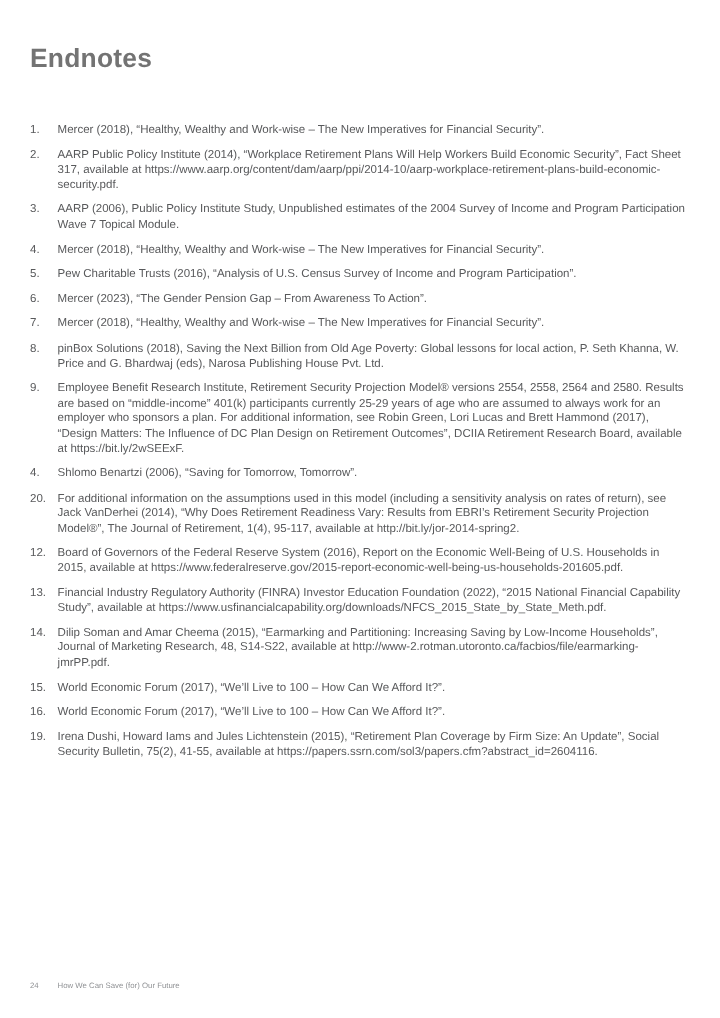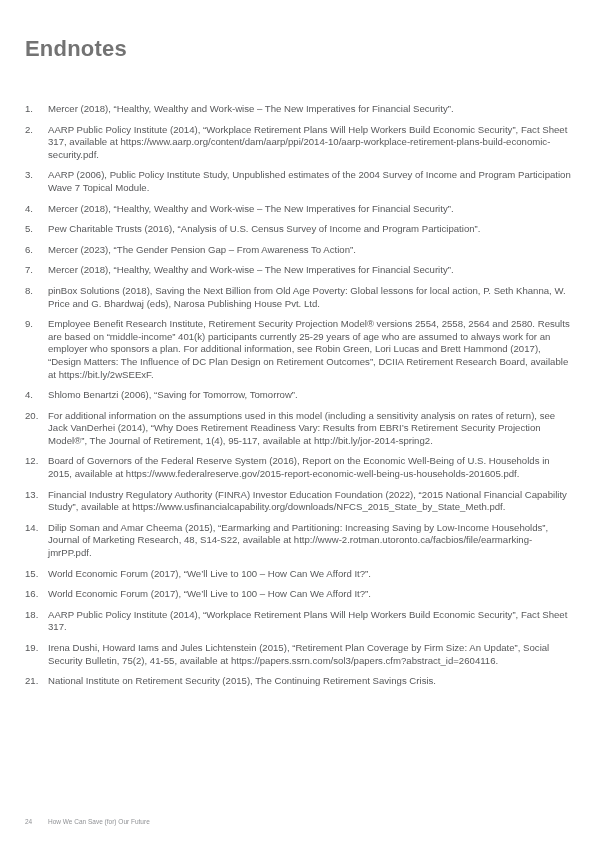--- a/index.html
+++ b/index.html
@@ -144,35 +144,27 @@
       <span class="endnote-num">15.</span>
       <span class="endnote-text">World Economic Forum (2017), “We’ll Live to 100 – How Can We Afford It?”.</span>
     </div>
 
     <div class="endnote-item">
       <span class="endnote-num">16.</span>
       <span class="endnote-text">World Economic Forum (2017), “We’ll Live to 100 – How Can We Afford It?”.</span>
     </div>
 
 
-    <div class="endnote-item">
-      <span class="endnote-num">18.</span>
-      <span class="endnote-text">AARP Public Policy Institute (2014), “Workplace Retirement Plans Will Help Workers Build Economic Security”, Fact Sheet 317.</span>
-    </div>
 
     <div class="endnote-item">
       <span class="endnote-num">19.</span>
       <span class="endnote-text">Irena Dushi, Howard Iams and Jules Lichtenstein (2015), “Retirement Plan Coverage by Firm Size: An Update”, Social Security Bulletin, 75(2), 41-55, available at https://papers.ssrn.com/sol3/papers.cfm?abstract_id=2604116.</span>
     </div>
 
 
-    <div class="endnote-item">
-      <span class="endnote-num">21.</span>
-      <span class="endnote-text">National Institute on Retirement Security (2015), The Continuing Retirement Savings Crisis.</span>
-    </div>
   </div>
 
   <div class="page-footer">
     <span class="footer-page-number">24</span>
     <span class="footer-report-title">How We Can Save (for) Our Future</span>
   </div>
 
 </div>
 
 </body></html>

